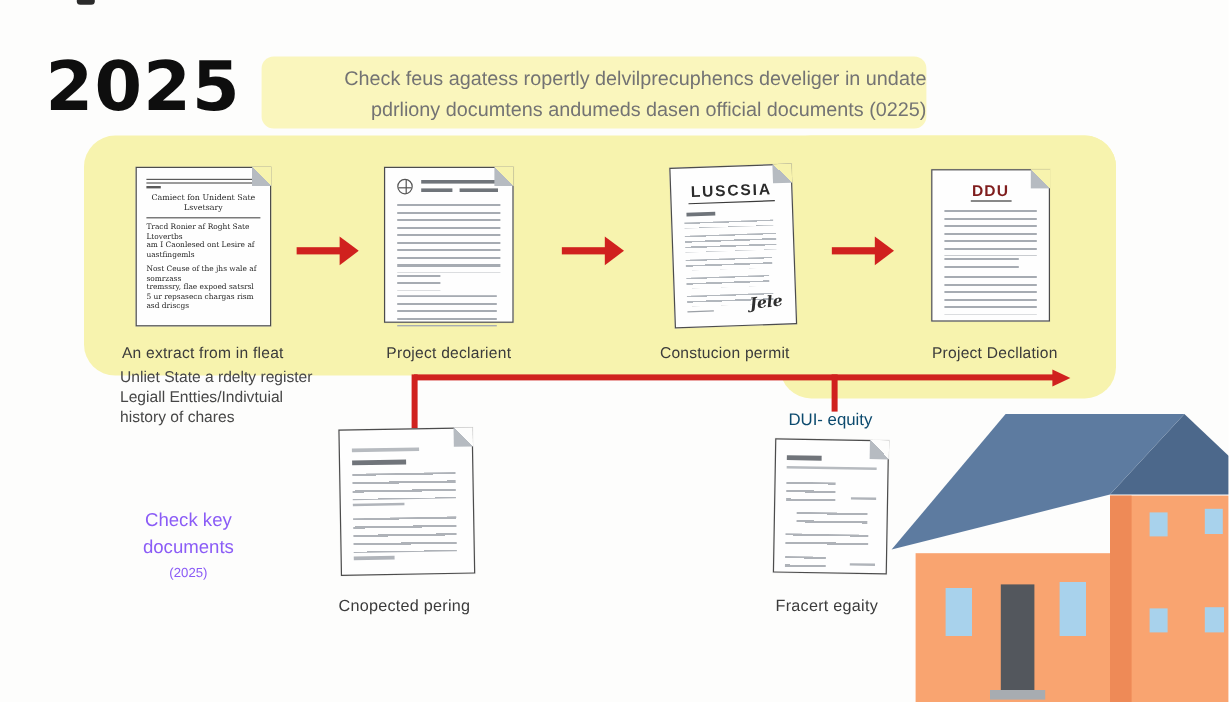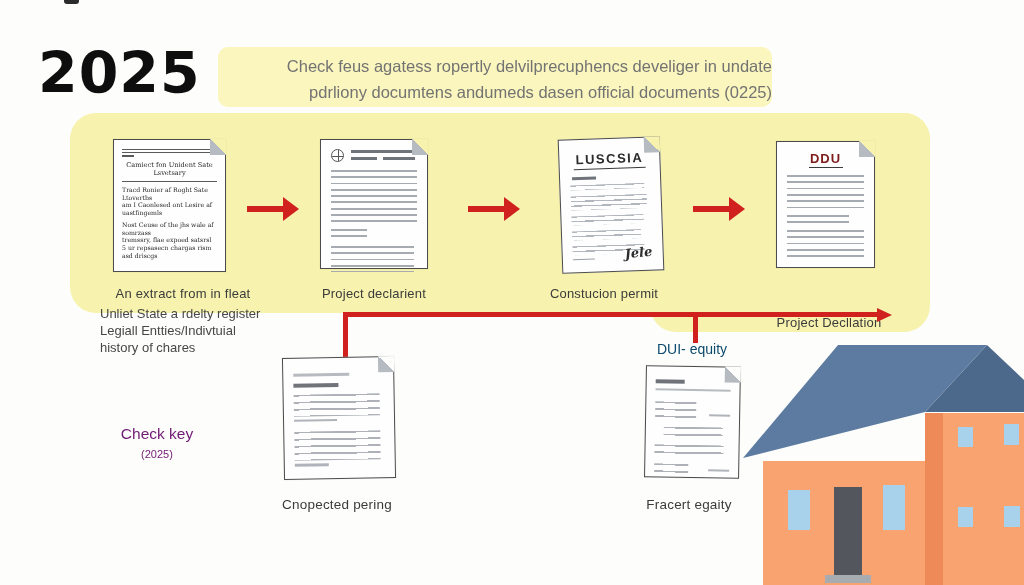--- a/index.html
+++ b/index.html
@@ -71,21 +71,21 @@
             border-bottom:1.2px solid #3a3a3a;width:34px;margin:1px auto 7px;padding-bottom:1px;}
 
   
   .flow-arrow{position:absolute;}
 
   
   .cap{position:absolute;width:160px;text-align:center;font-size:13px;color:#3b3b3b;letter-spacing:.2px;}
 
   
   .left-note{left:100px;top:306px;font-size:13px;line-height:1.3;color:#474747;white-space:pre-line;}
-  .check-key{left:93px;top:422px;width:128px;text-align:center;color:#701a75;}
+  .check-key{left:93px;top:422px;width:128px;text-align:center;color:#8b5cf6;}
   .check-key .l1{font-size:15.5px;line-height:1.5;}
   .check-key .l3{font-size:11px;margin-top:3px;}
 
   
   .hline{left:345px;top:312px;width:536px;height:5px;background:#d0211e;}
   .vline{width:5px;background:#d0211e;}
   .v1{left:343px;top:312px;height:46px;}
   .v2{left:693px;top:312px;height:31px;}
   .ahead{left:877px;top:308px;width:0;height:0;border-left:15px solid #d0211e;
          border-top:7px solid transparent;border-bottom:7px solid transparent;}
@@ -181,30 +181,31 @@
   </svg>
 
   <div class="doc doc-ddu" style="left:776px;top:141px;width:99px;height:127px;">
     <div class="fold"></div>
     <div class="d4-title">DDU</div>
     <div class="lines" style="height:38px;width:100%;"></div>
     <div class="lines" style="height:12px;width:80%;margin-top:2px;"></div>
     <div class="lines" style="height:32px;width:100%;margin-top:3px;"></div>
   </div>
 
-  <div class="cap" style="left:103px;top:286px;">An extract from in fleat</div>
+  <div class="cap" style="left:89px;top:286px;">An extract from in fleat</div>
   <div class="cap" style="left:294px;top:286px;">Project declarient</div>
   <div class="cap" style="left:524px;top:286px;">Constucion permit</div>
-  <div class="cap" style="left:749px;top:286px;margin-top:29px;">Project Decllation</div>
+  <div class="cap" style="left:749px;top:286px;">Project Decllation</div>
 
   <div class="abs left-note">Unliet State a rdelty register
 Legiall Entties/Indivtuial
 history of chares</div>
   <div class="abs check-key">
     <div class="l1">Check key</div>
+    <div class="l1">documents</div>
     <div class="l3">(2025)</div>
   </div>
 
   <div class="abs hline"></div>
   <div class="abs ahead"></div>
   <div class="abs vline v1"></div>
   <div class="abs vline v2"></div>
 
   <div class="doc doc-inspected" style="left:283px;top:357px;width:112px;height:122px;">
     <div class="fold on-white"></div>

